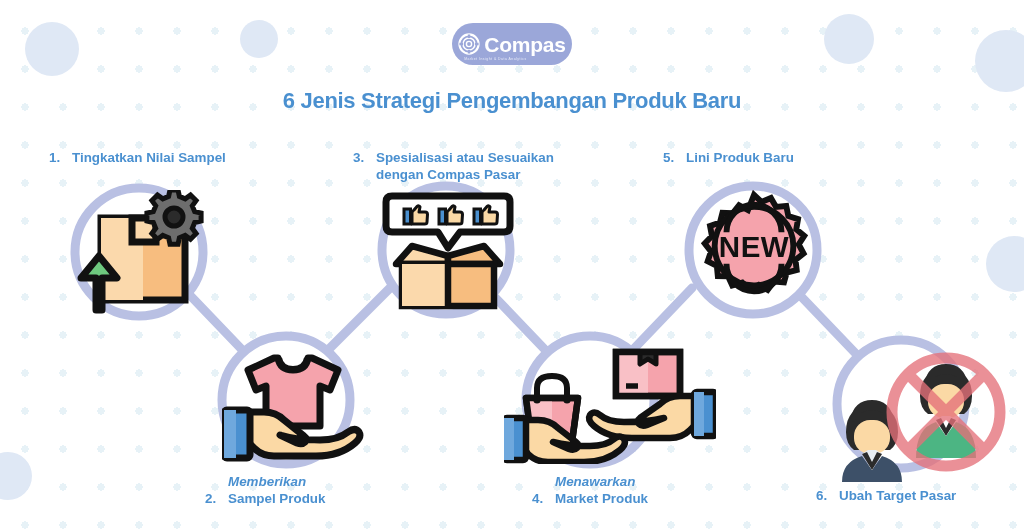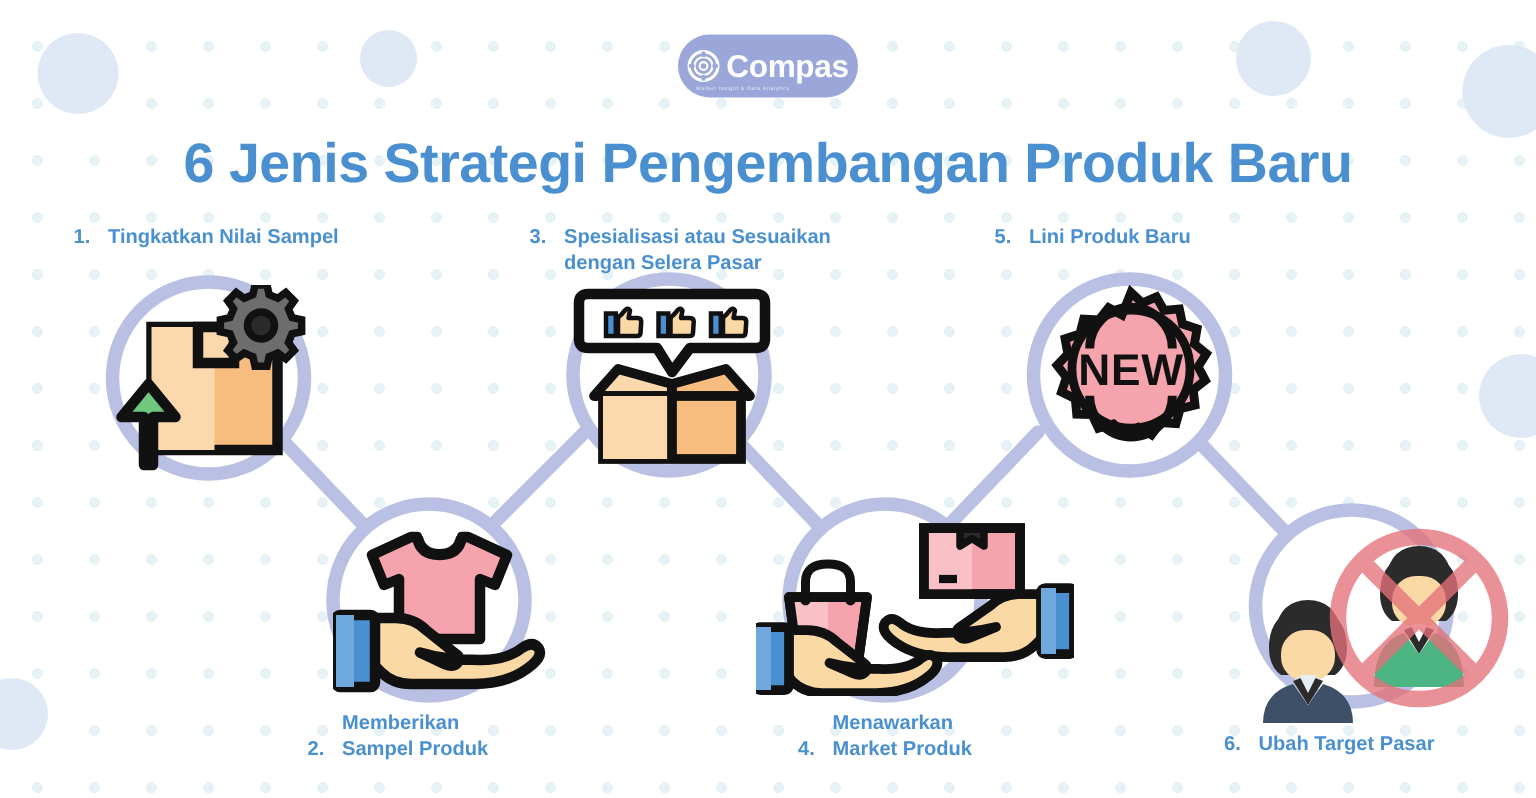--- a/index.html
+++ b/index.html
@@ -39,21 +39,21 @@
   }
   .logo-sub {
     position:absolute; left:6px; top:24px;
     font-size:3.4px; color:#e7eaf7; letter-spacing:.5px; white-space:nowrap;
   }
 
   
   .title {
     position:absolute; left:0; right:0; top:88px;
     text-align:center;
-    color:#4a90d0; font-size:37px; font-weight:bold;
+    color:#4a90d0; font-size:22px; font-weight:bold;
     letter-spacing:-0.3px;
   }
 
   
   .label {
     position:absolute;
     color:#4a90d0; font-size:13.4px; font-weight:bold;
     line-height:1.28;
     white-space:nowrap;
   }
@@ -62,21 +62,21 @@
   .lbl-txt { }
 
   .lbl1 { left:49px; top:149px; }
   .lbl3 { left:353px; top:149px; }
   .lbl5 { left:663px; top:149px; }
   .lbl2 { left:205px; top:473px; }
   .lbl4 { left:508px; top:473px;margin-left:24px; }
   .lbl6 { left:816px; top:487px; }
 
   
-  .stack-bottom .l1 { margin-left:23px; }
+  .stack-bottom .l1 { margin-left:23px;font-style:italic; }
   .stack-bottom .l2 { display:flex; }
 
   
   .icon-wrap { position:absolute; }
 </style>
 </head>
 <body>
 
 <div id="stage">
 
@@ -132,21 +132,21 @@
     </div>
   </div>
 
   <div class="label lbl3">
     <div class="lbl-row">
       <span class="lbl-num">3.</span>
       <span class="lbl-txt">Spesialisasi atau Sesuaikan</span>
     </div>
     <div class="lbl-row">
         <span class="lbl-num"></span>
-        <span class="lbl-txt">dengan Selera Pasar</span>
+        <span class="lbl-txt">dengan Compas Pasar</span>
       </div>
   </div>
 
   <div class="label lbl5">
     <div class="lbl-row">
       <span class="lbl-num">5.</span>
       <span class="lbl-txt">Lini Produk Baru</span>
     </div>
   </div>
 

